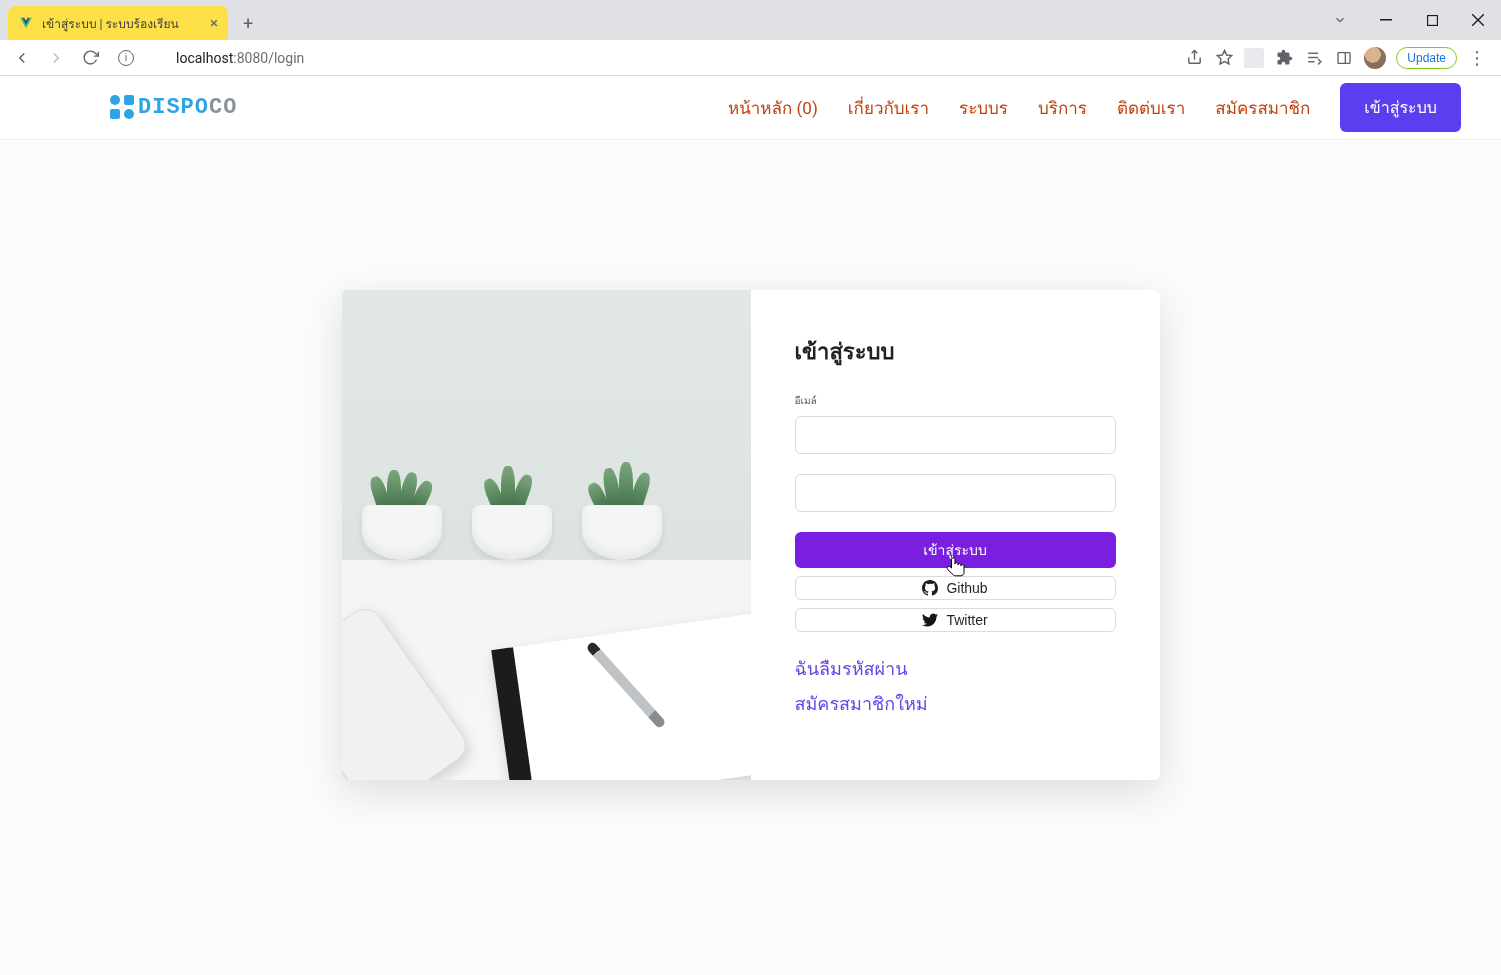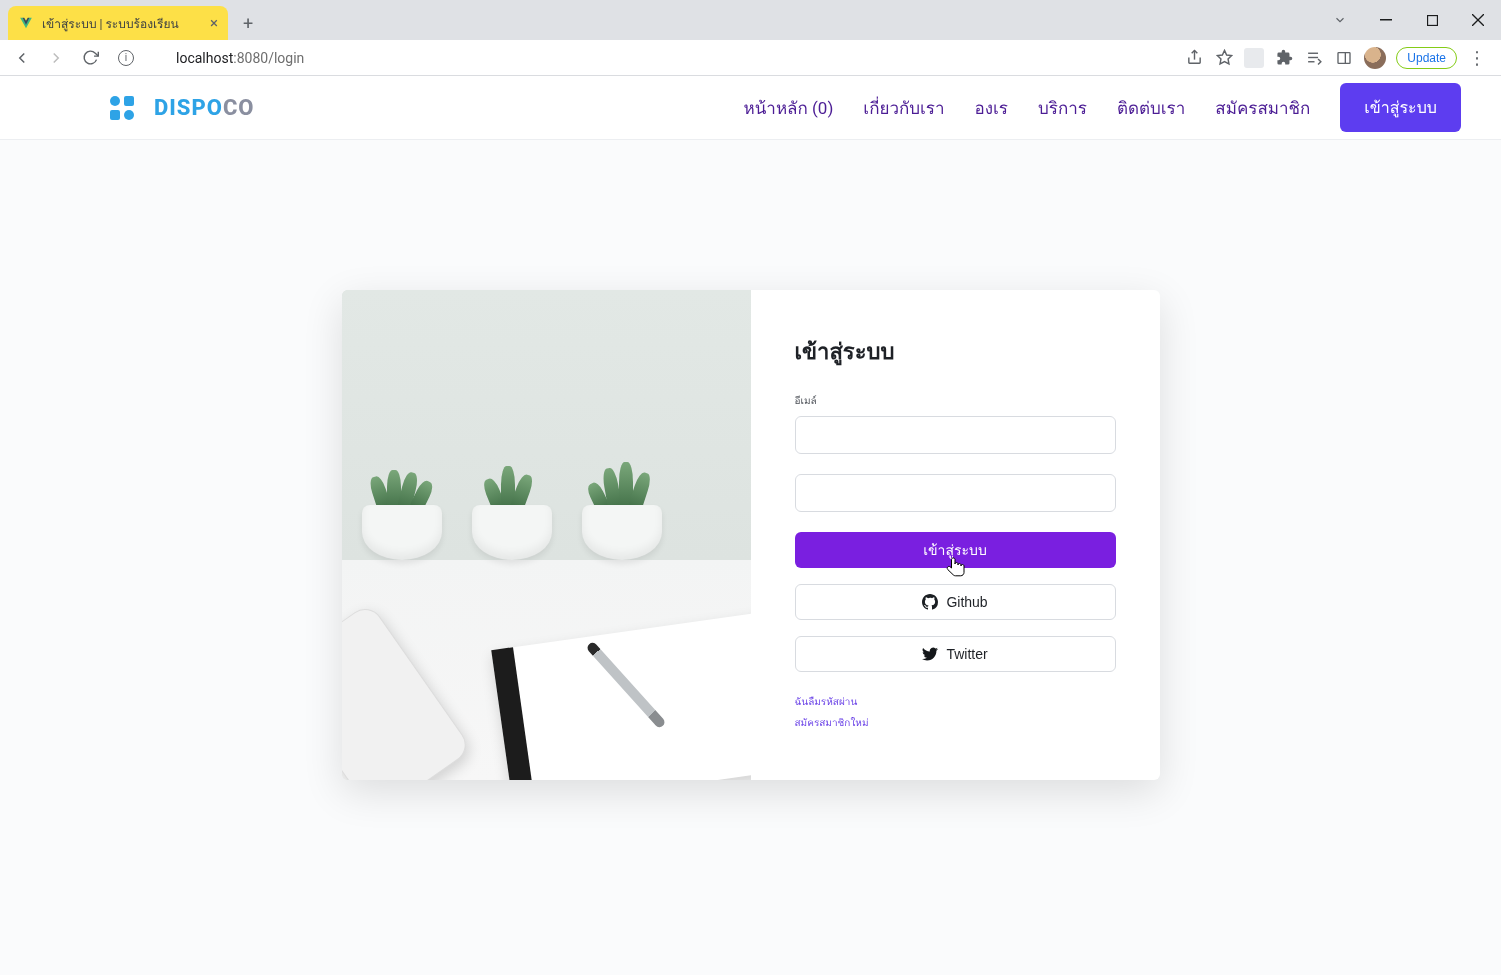--- a/index.html
+++ b/index.html
@@ -25,28 +25,28 @@
 .toolbar-right { display:flex; align-items:center; gap:10px; margin-left:auto; padding-right:6px; }
 .toolbar-right .ticon { width:20px; height:20px; display:flex; align-items:center; justify-content:center; color:#5f6368; }
 .toolbar-right .ext-placeholder { width:20px; height:20px; background:#e8eaed; border-radius:3px; }
 .avatar { width:22px; height:22px; border-radius:50%; background: radial-gradient(circle at 40% 35%, #d9b38c 0 40%, #8a6d5a 42% 100%); }
 .update-btn { border:1px solid #84cc16; color:#1a73e8; background:#fff; border-radius:14px; padding:3px 10px; font-size:12px; cursor:pointer; }
 .menu-dots { color:#ea8600; font-size:18px; }
 
 
 .page { position:relative; background:#fff; height:calc(975px - 76px); overflow:hidden; }
 .site-header { height:64px; display:flex; align-items:center; padding:0 40px 0 110px; border-bottom:1px solid #eceef1; }
-.logo { display:flex; align-items:center; gap:20px; }
+.logo { display:flex; gap:4px;font-family:Liberation Mono, monospace; }
 .logo-mark { width:24px; height:24px; position:relative; }
 .logo-mark span { position:absolute; width:10px; height:10px; border-radius:50%; background:#2ea3e6; }
 .logo-mark span.d1{top:0;left:0;} .logo-mark span.d2{top:0;right:0;border-radius:2px;} .logo-mark span.d3{bottom:0;left:0;border-radius:2px;} .logo-mark span.d4{bottom:0;right:0;}
 .logo-text { font-size:22px; font-weight:800; letter-spacing:1px; }
 .logo-text .a { color:#2ea3e6; } .logo-text .b { color:#8a8fa0; }
 .nav { margin-left:auto; display:flex; align-items:center; gap:30px; }
-.nav a { color:#4c1d95; text-decoration:none; font-size:17px; }
+.nav a { color:#c2410c; text-decoration:none; font-size:17px; }
 .login-btn-hdr { background:#5d3df0; color:#fff; border:none; border-radius:6px; padding:12px 24px; font-size:16px; cursor:pointer; }
 
 .content { display:flex; justify-content:center; padding-top:150px; background:#fafbfc; height:100%; }
 .card { width:818px; height:490px; background:#fff; border-radius:6px; box-shadow:0 12px 40px rgba(0,0,0,0.12); display:flex; overflow:hidden; }
 .card-image { width:409px; background:#d8e0dc; position:relative; overflow:hidden; }
 .wall { position:absolute; inset:0; background:linear-gradient(180deg,#e2e8e5 0%,#dde3e0 55%,#f3f4f4 55%,#f7f7f7 100%); }
 .pot { position:absolute; bottom:220px; width:80px; height:70px; }
 .pot .cup { position:absolute; bottom:0; width:80px; height:55px; background:#f4f6f5; border-radius:8px 8px 40px 40px / 8px 8px 28px 28px; box-shadow: inset 0 -6px 10px rgba(0,0,0,0.06), 0 4px 6px rgba(0,0,0,0.08); }
 .pot .plant { position:absolute; bottom:48px; left:50%; transform:translateX(-50%); width:70px; height:50px; }
 .leaf { position:absolute; bottom:0; width:14px; height:42px; background:linear-gradient(180deg,#7aa77a,#3f6d45); border-radius:40% 40% 20% 20%; }
@@ -54,24 +54,24 @@
 .notebook { position:absolute; bottom:-10px; right:-30px; width:280px; height:160px; background:#fff; transform:rotate(-8deg); box-shadow:0 6px 14px rgba(0,0,0,0.15); }
 .notebook::before { content:""; position:absolute; left:0; top:0; bottom:0; width:22px; background:#1c1c1c; }
 .pen { position:absolute; bottom:90px; right:70px; width:110px; height:10px; background:linear-gradient(90deg,#2a2a2a 0 10%,#bfc3c6 10% 85%,#8a8d90 85% 100%); border-radius:5px; transform:rotate(48deg); }
 .phone { position:absolute; bottom:-20px; left:-30px; width:120px; height:180px; background:#f1f1f1; border-radius:18px; transform:rotate(-35deg); box-shadow:0 6px 14px rgba(0,0,0,0.15); border:1px solid #ddd; }
 
 .card-form { flex:1; padding:44px; }
 .form-title { font-size:22px; font-weight:700; color:#1e2126; margin-bottom:24px; }
 .field-label { font-size:10px; color:#4b4f56; margin-bottom:8px; display:block;font-family:Liberation Mono, monospace; }
 .field-input { width:100%; height:38px; border:1px solid #d8dbe0; border-radius:6px; padding:0 10px; font-size:14px; margin-bottom:20px; }
 .primary-btn { width:100%; height:36px; background:#7a1fe0; color:#fff; border:none; border-radius:6px; font-size:14px; cursor:pointer; position:relative; }
-.social-btn { width:100%; height:36px; background:#fff; border:1px solid #d8dbe0; border-radius:6px; font-size:14px; cursor:pointer; display:flex; align-items:center; justify-content:center; gap:8px; margin-top:16px; color:#1e2126; }
+.social-btn { width:100%; height:24px; background:#fff; border:1px solid #d8dbe0; border-radius:6px; font-size:14px; cursor:pointer; display:flex; align-items:center; justify-content:center; gap:8px; margin-top:8px; color:#1e2126; }
 .social-btn svg { width:16px; height:16px; }
 .links { margin-top:22px; display:flex; flex-direction:column; gap:6px; }
-.links a { color:#6a42e7; text-decoration:none; font-size:10px; }
+.links a { color:#6a42e7; text-decoration:none; font-size:18px; }
 
 .cursor-hand { position:absolute; left:946px; top:480px; pointer-events:none; }
 </style>
 </head>
 <body>
 
 <div class="browser-chrome">
   <div class="tab-bar">
     <div class="tab">
       <span class="favicon">
@@ -176,21 +176,21 @@
           <span class="d1"></span>
           <span class="d2"></span>
           <span class="d3"></span>
           <span class="d4"></span>
         </div>
       <div class="logo-text"><span class="a">DISPO</span><span class="b">CO</span></div>
     </div>
     <nav class="nav">
       <a href="#">หน้าหลัก (0)</a>
       <a href="#">เกี่ยวกับเรา</a>
-      <a href="#">องเร</a>
+      <a href="#">ระบบร</a>
       <a href="#">บริการ</a>
       <a href="#">ติดต่บเรา</a>
       <a href="#">สมัครสมาชิก</a>
       <button class="login-btn-hdr">เข้าสู่ระบบ</button>
     </nav>
   </div>
 
   <div class="content">
     <div class="card">
       <div class="card-image">

